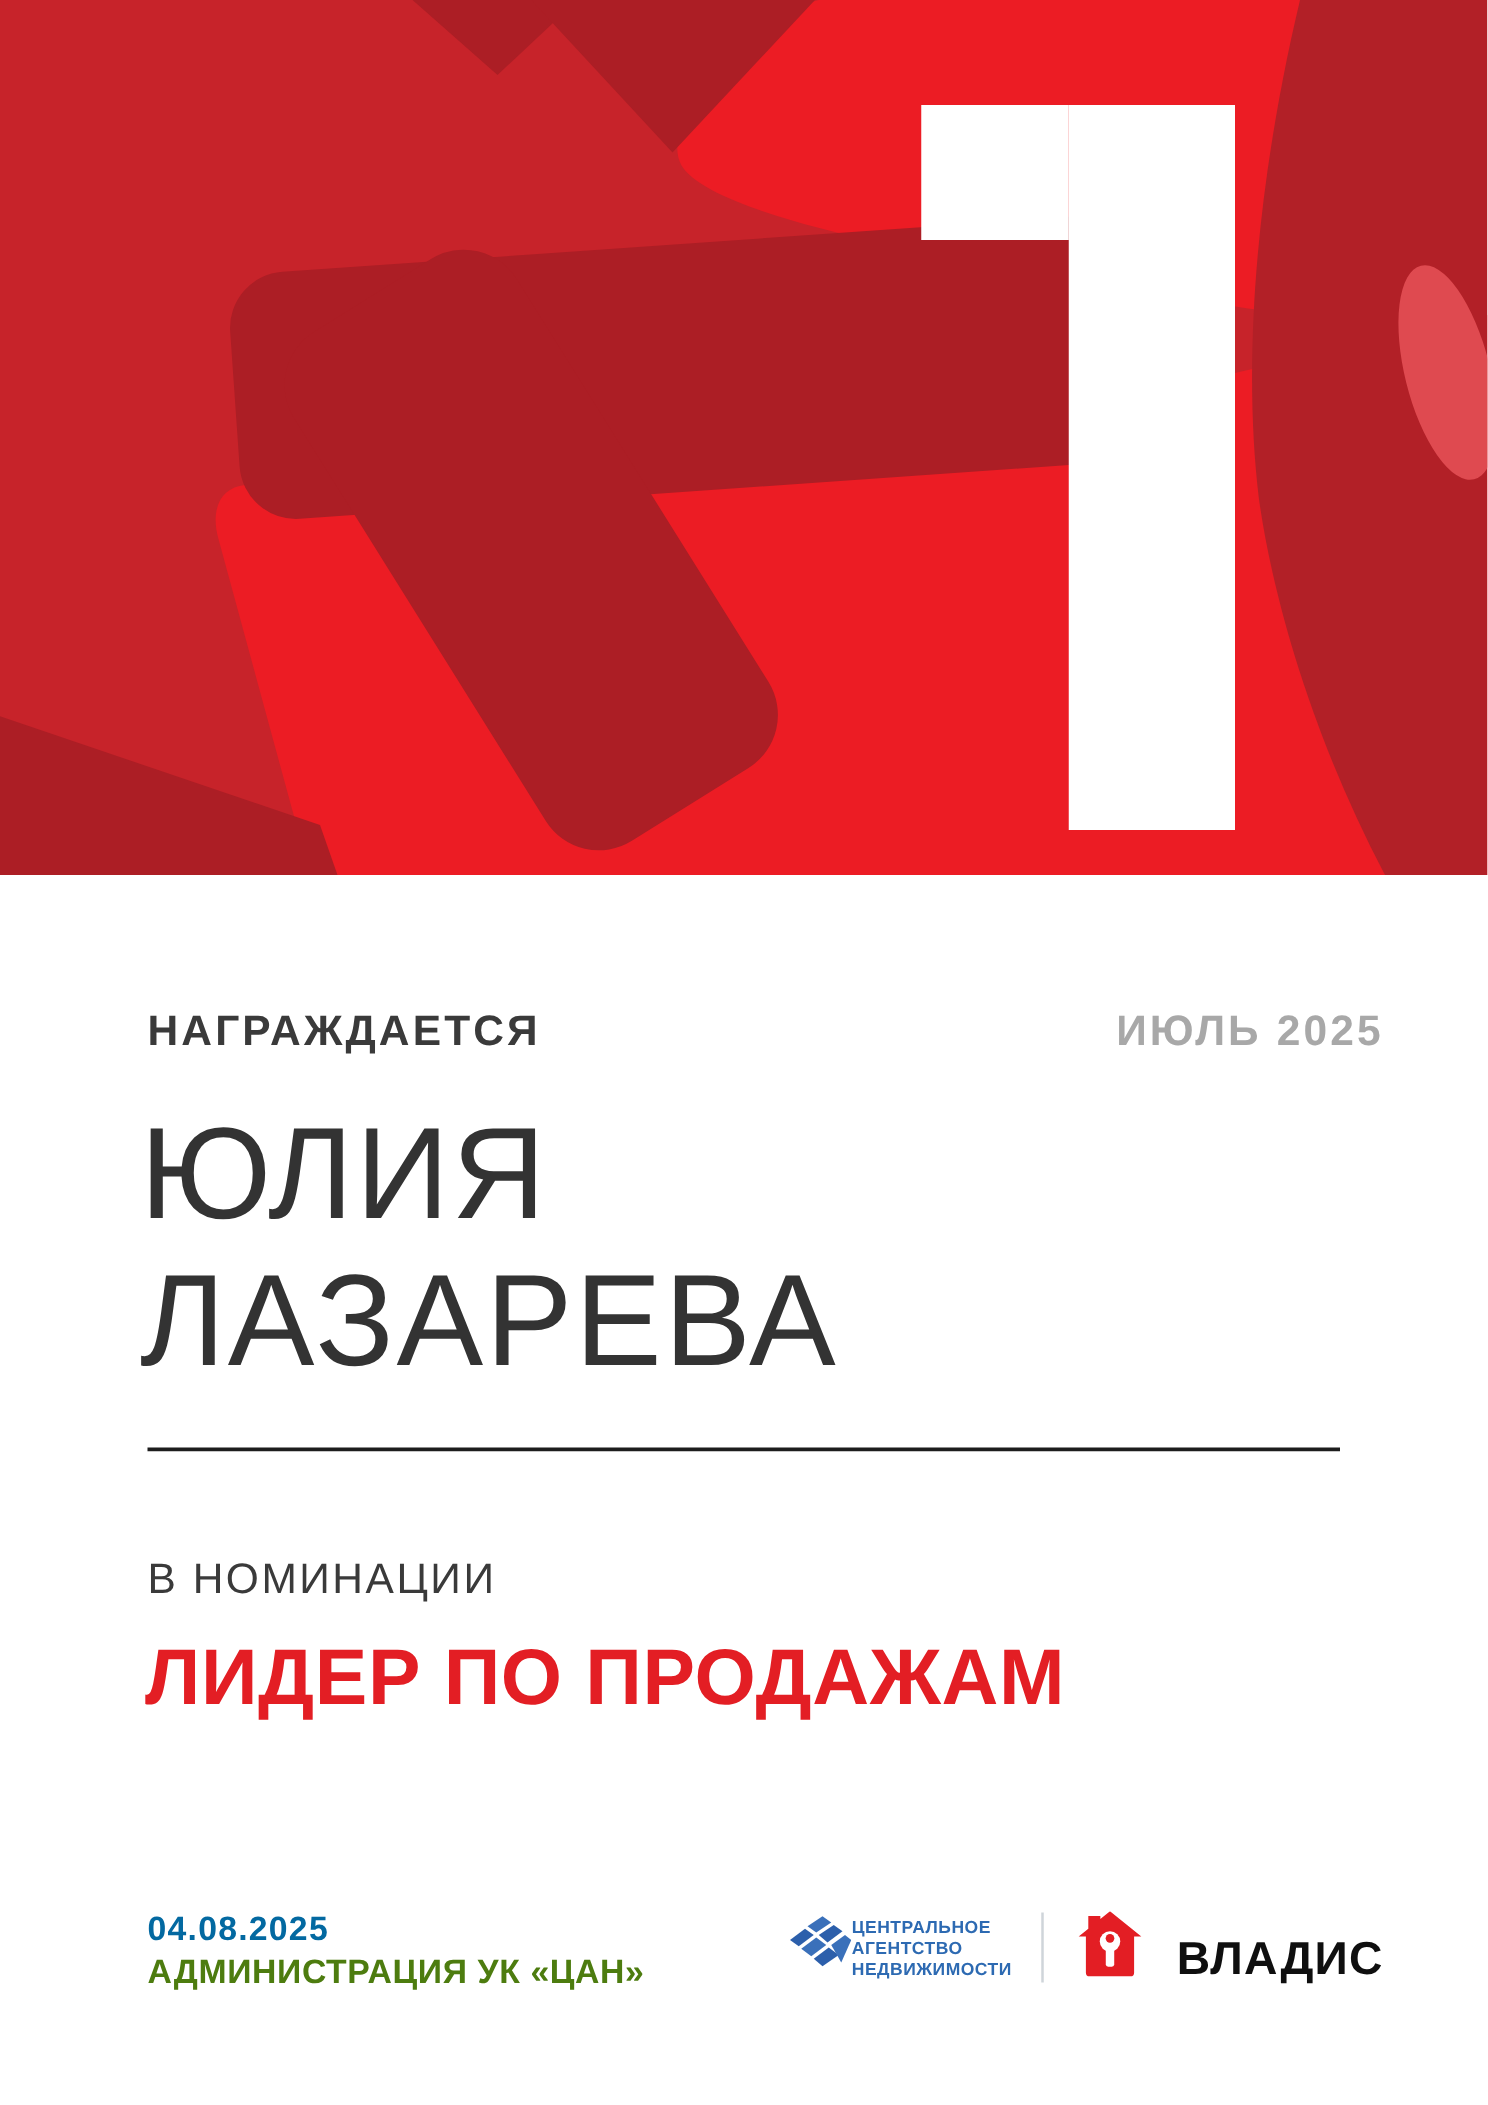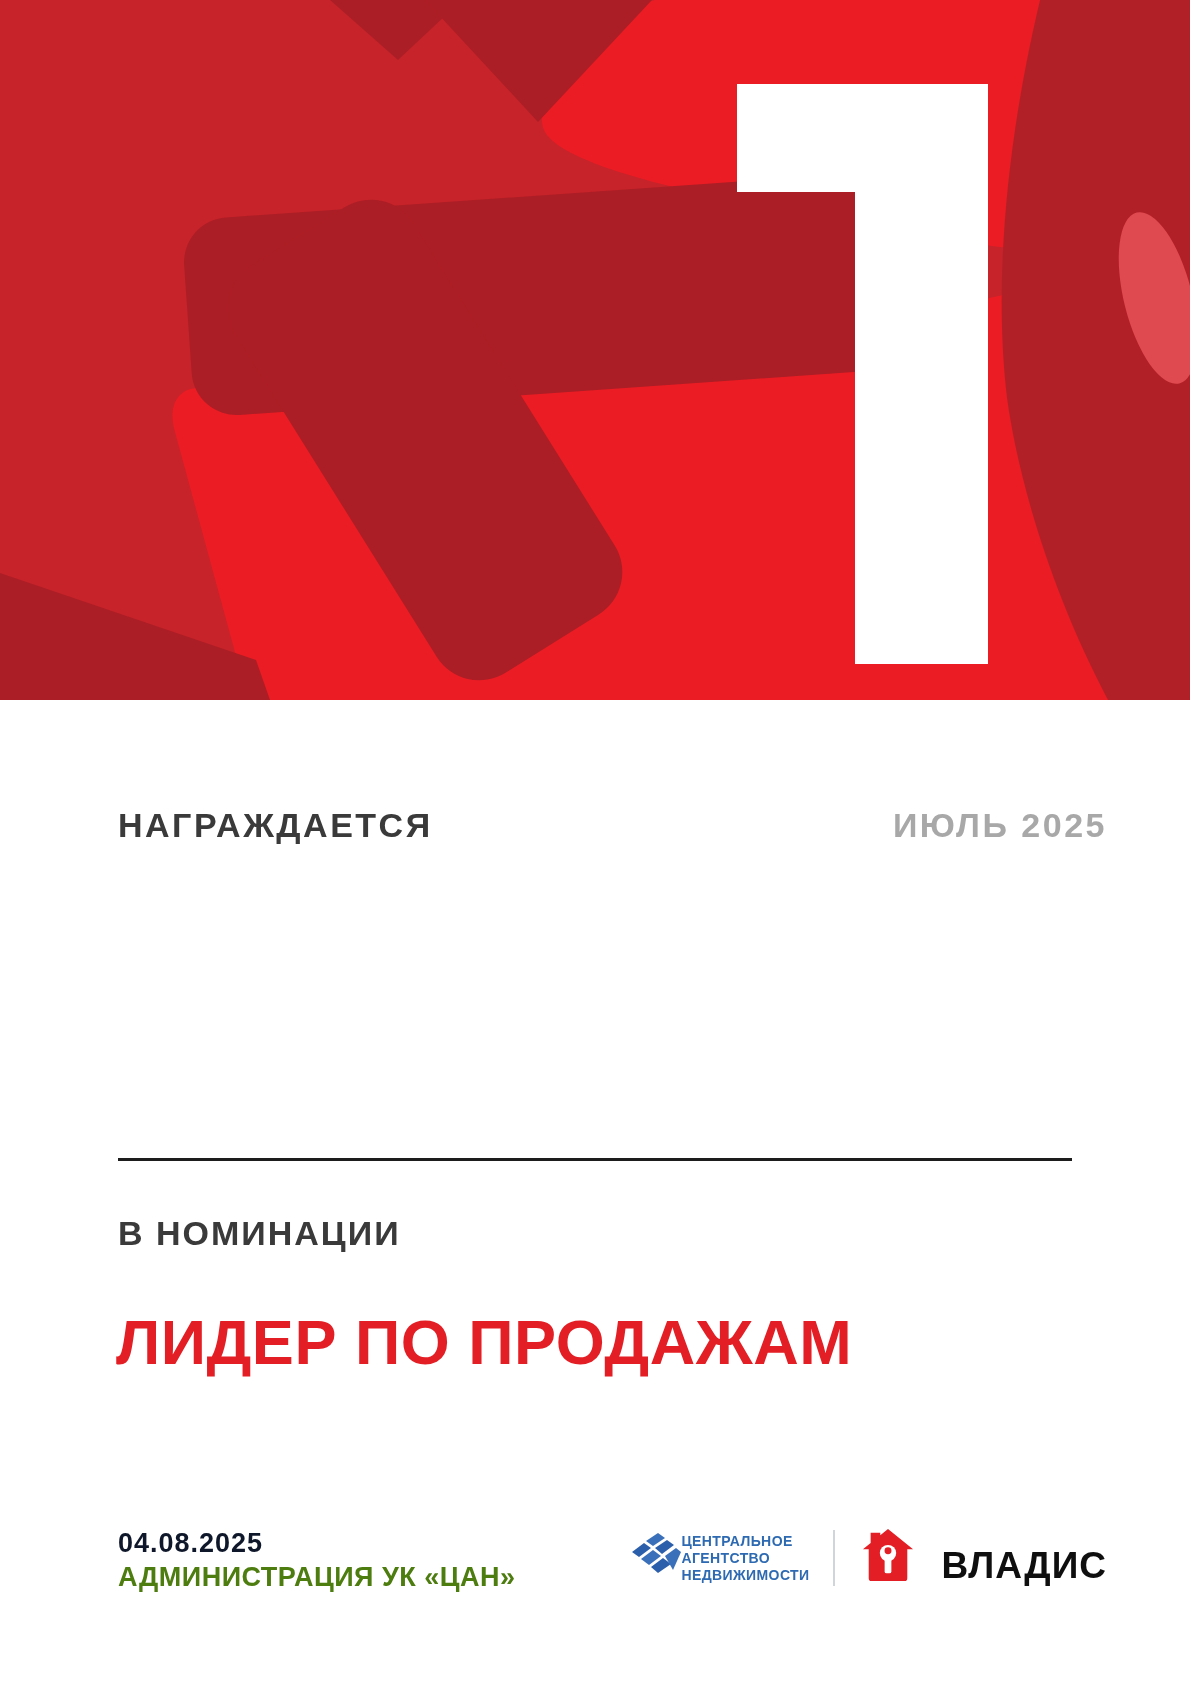--- a/index.html
+++ b/index.html
@@ -22,31 +22,31 @@
   .period{
     position:absolute;right:118px;top:806px;text-align:right;
     font-size:34px;font-weight:700;letter-spacing:2.5px;color:#a8a8a8;
   }
   .recipient{
     position:absolute;left:112px;top:880px;
     font-size:104px;line-height:118px;font-weight:500;letter-spacing:2px;color:#333333;
   }
   .divider{position:absolute;left:118px;top:1158px;width:954px;height:3px;background:#1d1d1d;}
   .nomination-label{
-    position:absolute;left:118px;top:1214px;
-    font-size:34px;font-weight:700;letter-spacing:2px;color:#3a3a3a;
+    position:absolute;left:118px;top:1244px;
+    font-size:34px;font-weight:400;letter-spacing:2px;color:#3a3a3a;
   }
   .nomination-title{
     position:absolute;left:116px;top:1278px;
     font-size:63px;line-height:72px;font-weight:700;letter-spacing:.5px;color:#e31e24;margin-top:28px;
   }
   
   .footer-date{
     position:absolute;left:118px;top:1528px;
-    font-size:27px;font-weight:700;letter-spacing:1px;color:#0f172a;
+    font-size:27px;font-weight:700;letter-spacing:1px;color:#0369a1;
   }
   .footer-issuer{
     position:absolute;left:118px;top:1562px;
     font-size:27px;font-weight:700;letter-spacing:.5px;color:#4d7c0f;
   }
   .logos{
     position:absolute;right:118px;top:1522px;height:72px;
     display:flex;align-items:center;
   }
   .can-logo{display:flex;align-items:center;}
@@ -89,20 +89,24 @@
     <div>
       <div class="one-flag"></div>
       <div class="one-stem"></div>
 
     </div>
   </div>
 
   <div class="award-label">НАГРАЖДАЕТСЯ</div>
   <div class="period">ИЮЛЬ 2025</div>
 
+  <div class="recipient">
+    <div>ЮЛИЯ</div>
+    <div>ЛАЗАРЕВА</div>
+  </div>
 
   <div class="divider"></div>
 
   <div class="nomination-label">В НОМИНАЦИИ</div>
 
   <div class="nomination-title">
     <div>ЛИДЕР ПО ПРОДАЖАМ</div>
   </div>
 
   <div class="footer-date">04.08.2025</div>

